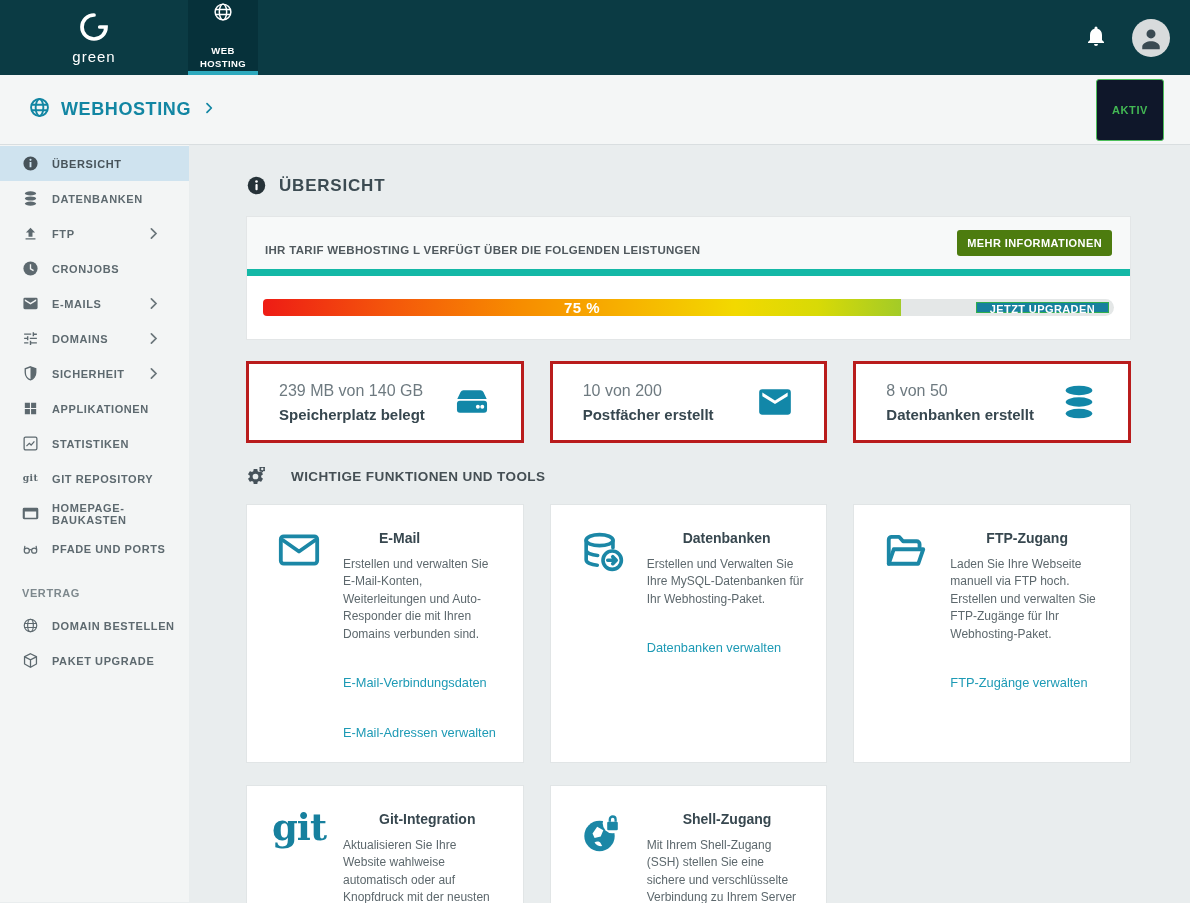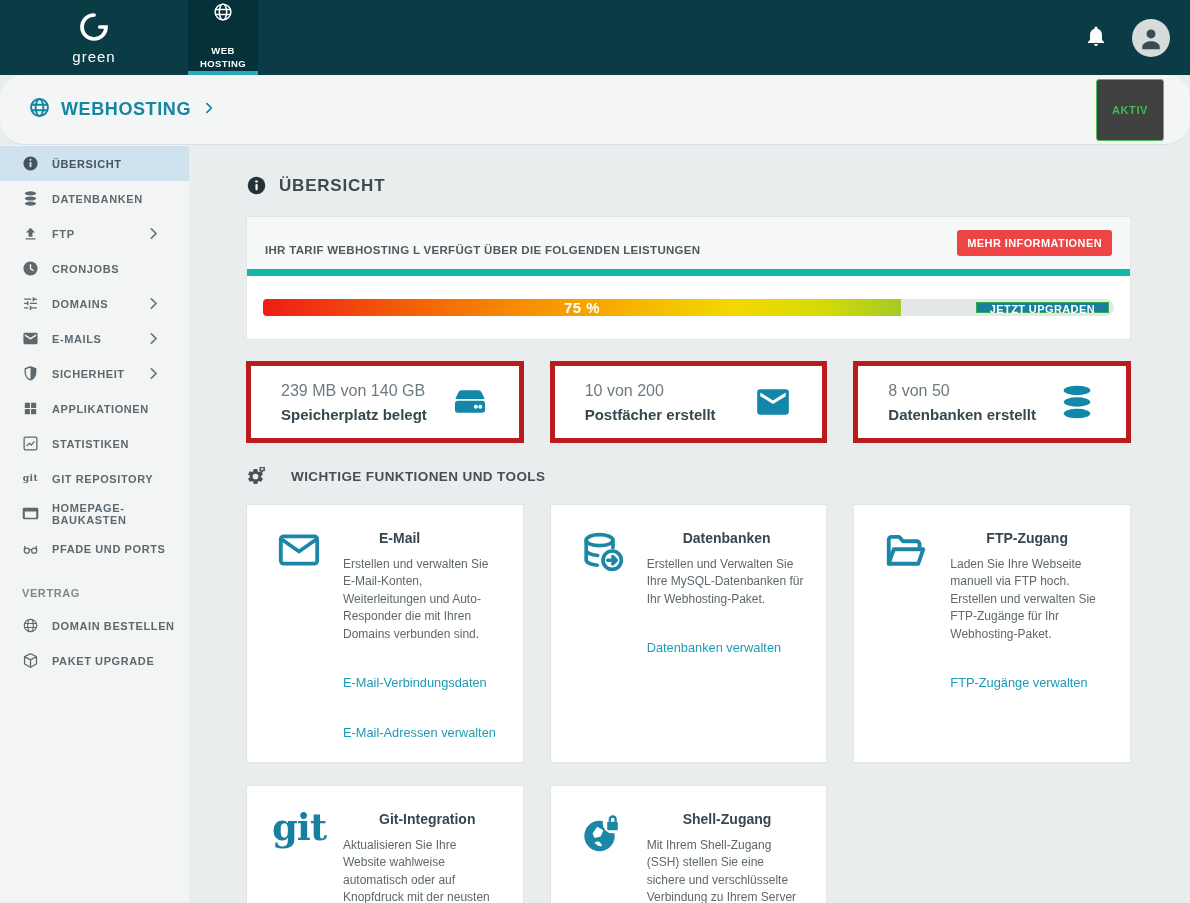--- a/index.html
+++ b/index.html
@@ -10,49 +10,49 @@
   .topbar { height:75px; background:#0b3b44; display:flex; align-items:stretch; }
   .logo { width:188px; display:flex; flex-direction:column; align-items:center; justify-content:center; color:#fff; cursor:pointer; }
   .logo-text { font-size:15px; letter-spacing:1px; margin-top:1px; }
   .top-tab { width:70px; background:#06313a; border-bottom:4px solid #2da9bd; display:flex; flex-direction:column; align-items:center; justify-content:center; gap:18px; color:#fff; cursor:pointer; }
   .top-tab-label { font-size:9.5px; font-weight:bold; text-align:center; line-height:1.35; letter-spacing:.4px; white-space:pre-line; }
   .topbar-right { margin-left:auto; display:flex; align-items:center; gap:24px; padding-right:20px; }
   .iconbtn { background:none; border:none; cursor:pointer; display:flex; align-items:center; }
   .avatar { width:38px; height:38px; border-radius:50%; background:#d8dbdc; display:flex; align-items:flex-end; justify-content:center; overflow:hidden; cursor:pointer; }
 
   
-  .crumbrow { height:70px; background:#f4f6f6; border-bottom:1px solid #d9dee0; display:flex; align-items:center; padding:0 26px 0 28px;border-radius:24px; }
+  .crumbrow { height:70px; background:#f4f6f6; border-bottom:1px solid #d9dee0; display:flex; align-items:center; padding:0 26px 0 28px; }
   .crumb { display:flex; align-items:center; gap:10px; cursor:pointer; }
   .crumb-label { font-size:18px; font-weight:bold; color:#1286a3; letter-spacing:.6px; }
-  .badge { margin-left:auto; border:1px solid #4cbf5a; color:#43b854; background:#404040; font-size:11px; font-weight:bold; letter-spacing:.6px; padding:24px 15px; border-radius:3px; }
+  .badge { margin-left:auto; border:1px solid #4cbf5a; color:#43b854; background:#0f172a; font-size:11px; font-weight:bold; letter-spacing:.6px; padding:24px 15px; border-radius:3px; }
 
   
   .layout { display:flex; height:757px; }
   .sidebar { width:189px; background:#f3f5f5; padding-top:1px; flex:none; }
   .side-item { height:35px; display:flex; align-items:center; padding:0 14px 0 22px; color:#5d696f; font-size:11px; font-weight:bold; letter-spacing:.6px; cursor:pointer; }
   .side-item svg { width:17px; height:17px; margin-right:13px; flex:none; }
   .side-item.active { background:#cfe3ef; color:#47535a; }
   .chev { margin-left:auto; display:flex; }
   .side-section { height:30px; display:flex; align-items:center; padding-left:22px; color:#7d888d; font-size:11px; font-weight:bold; letter-spacing:.6px; margin-top:12px; }
 
   .main { flex:1; padding:16px 59px 0 57px; }
 
   .page-title { display:flex; align-items:center; gap:12px; font-size:17px; font-weight:bold; color:#3c4b52; letter-spacing:.8px; margin:14px 0 20px; }
 
   .tariff-panel { background:#fff; border:1px solid #e3e6e7; margin-bottom:21px; }
   .tariff-head { display:flex; align-items:flex-end; justify-content:space-between; padding:13px 18px; background:#f7f9f9; border-bottom:7px solid #14b8a6; }
   .tariff-head-label { font-size:11.5px; font-weight:bold; color:#50595e; letter-spacing:.3px; }
-  .btn-green { background:#ef4444; border:none; color:#fff; font-family:inherit; font-size:11px; font-weight:bold; letter-spacing:.4px; padding:7px 10px; border-radius:3px; cursor:pointer; }
+  .btn-green { background:#4d7c0f; border:none; color:#fff; font-family:inherit; font-size:11px; font-weight:bold; letter-spacing:.4px; padding:7px 10px; border-radius:3px; cursor:pointer; }
   .tariff-body { padding:23px 16px; }
   .progress-track { height:17px; background:#e4e7e7; border-radius:12px; position:relative; }
   .progress-fill { height:100%; border-radius:4px 0 0 4px; background:linear-gradient(90deg,#ee1c15 0%,#f4570b 20%,#f78c00 40%,#f7b400 58%,#f2d900 74%,#d8da06 87%,#a3cb27 100%); display:flex; align-items:center; justify-content:center; color:#fff; font-weight:bold; font-size:15px; letter-spacing:.5px; }
   .btn-upgrade { position:absolute; right:5px; top:3px; bottom:3px; background:#17809e; border:1px solid #2fae4e; color:#fff; font-family:inherit; font-size:11px; font-weight:bold; letter-spacing:.4px; padding:0 13px; cursor:pointer; }
 
   .stats-row { display:flex; gap:26px; margin-bottom:24px; }
-  .stat-card { flex:1; background:#fff; border:5px solid #b91c1c; height:82px; display:flex; align-items:center; padding:0 30px; }
+  .stat-card { flex:1; background:#fff; border:3px solid #b91c1c; height:82px; display:flex; align-items:center; padding:0 30px; }
   .stat-value { font-size:16px; color:#6e7a80; margin-bottom:6px; }
   .stat-label { font-size:15px; font-weight:bold; color:#37474f; }
   .stat-icon { margin-left:auto; display:flex; }
 
   .tools-head { display:flex; align-items:center; gap:26px; font-size:13.5px; font-weight:bold; color:#454f54; letter-spacing:.4px; margin:2px 0 18px; }
 
   .tools-grid { display:grid; grid-template-columns:repeat(3,1fr); gap:22px 26px; }
   .tool-card { background:#fff; border:1px solid #e1e5e6; min-height:184px; padding:25px 22px 20px 28px; display:flex; gap:20px; }
   .tool-icon { width:48px; flex:none; display:flex; justify-content:center; align-items:flex-start; }
   .tool-title { font-size:14px; font-weight:bold; color:#37474f; margin-bottom:10px;margin-left:36px; }
@@ -155,34 +155,34 @@
     </div>
     <div class="side-item">
       <svg viewBox="0 0 24 24">
           <circle cx="12" cy="12" r="10" fill="#5d696f"></circle>
           <path d="M12 6v6.4l4.3 2.6" fill="none" stroke="#f3f5f5" stroke-width="1.9"></path>
         </svg>
       <span>CRONJOBS</span>
     </div>
     <div class="side-item">
       <svg viewBox="0 0 24 24" fill="#5d696f">
-          <path d="M3 17.2v1.9h6v-1.9zM3 4.9v1.9h10V4.9zM13 21v-1.9h8v-1.9h-8v-1.9h-2V21zM7 8.9v1.9H3v1.9h4v1.9h2V8.9zm14 3.8v-1.9H11v1.9zM15 8.9h2V7h4V5.1h-4V3.2h-2z"></path>
-        </svg>
-      <span>DOMAINS</span>
+          <path d="M20 4H4a2 2 0 00-2 2v12a2 2 0 002 2h16a2 2 0 002-2V6a2 2 0 00-2-2zm0 4.3l-8 5-8-5V6l8 5 8-5z"></path>
+        </svg>
+      <span>E-MAILS</span>
       <span class="chev">
           <svg width="13" height="13" viewBox="0 0 24 24">
             <path d="M9 5.5l6.5 6.5L9 18.5" fill="none" stroke="#6b767b" stroke-width="2.4" stroke-linecap="round"></path>
           </svg>
         </span>
     </div>
     <div class="side-item">
       <svg viewBox="0 0 24 24" fill="#5d696f">
-          <path d="M20 4H4a2 2 0 00-2 2v12a2 2 0 002 2h16a2 2 0 002-2V6a2 2 0 00-2-2zm0 4.3l-8 5-8-5V6l8 5 8-5z"></path>
-        </svg>
-      <span>E-MAILS</span>
+          <path d="M3 17.2v1.9h6v-1.9zM3 4.9v1.9h10V4.9zM13 21v-1.9h8v-1.9h-8v-1.9h-2V21zM7 8.9v1.9H3v1.9h4v1.9h2V8.9zm14 3.8v-1.9H11v1.9zM15 8.9h2V7h4V5.1h-4V3.2h-2z"></path>
+        </svg>
+      <span>DOMAINS</span>
       <span class="chev">
           <svg width="13" height="13" viewBox="0 0 24 24">
             <path d="M9 5.5l6.5 6.5L9 18.5" fill="none" stroke="#6b767b" stroke-width="2.4" stroke-linecap="round"></path>
           </svg>
         </span>
     </div>
     <div class="side-item">
       <svg viewBox="0 0 24 24">
           <path d="M12 2.6l7.4 2.8v5.1c0 4.7-3.2 9.2-7.4 10.4-4.2-1.2-7.4-5.7-7.4-10.4V5.4z" fill="none" stroke="#5d696f" stroke-width="1.9"></path>
           <path d="M12 2.6l7.4 2.8v5.1c0 4.7-3.2 9.2-7.4 10.4z" fill="#5d696f"></path>

